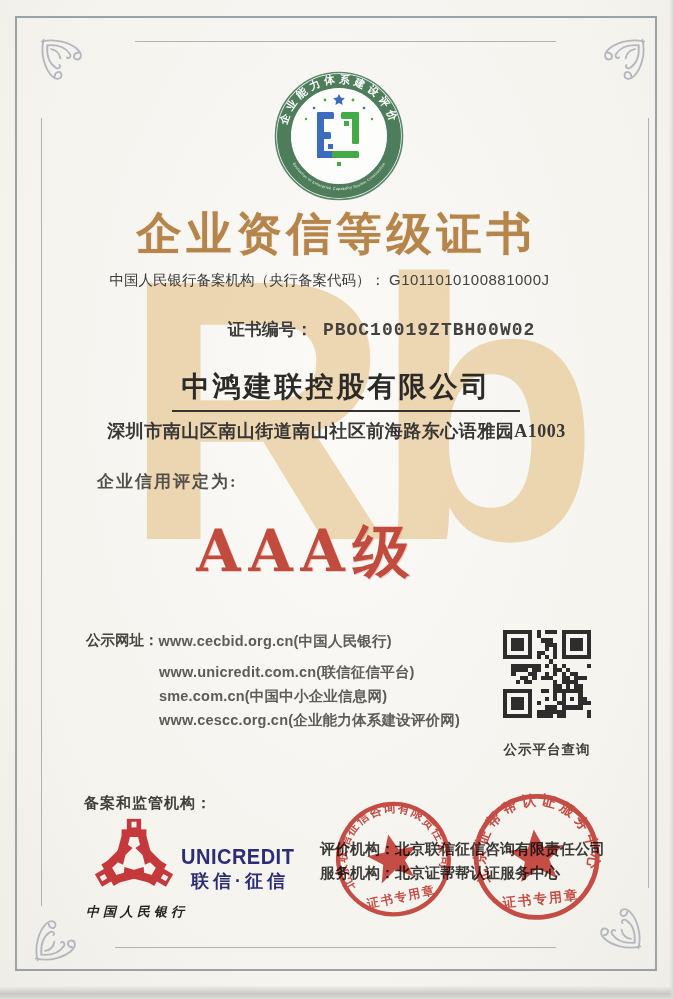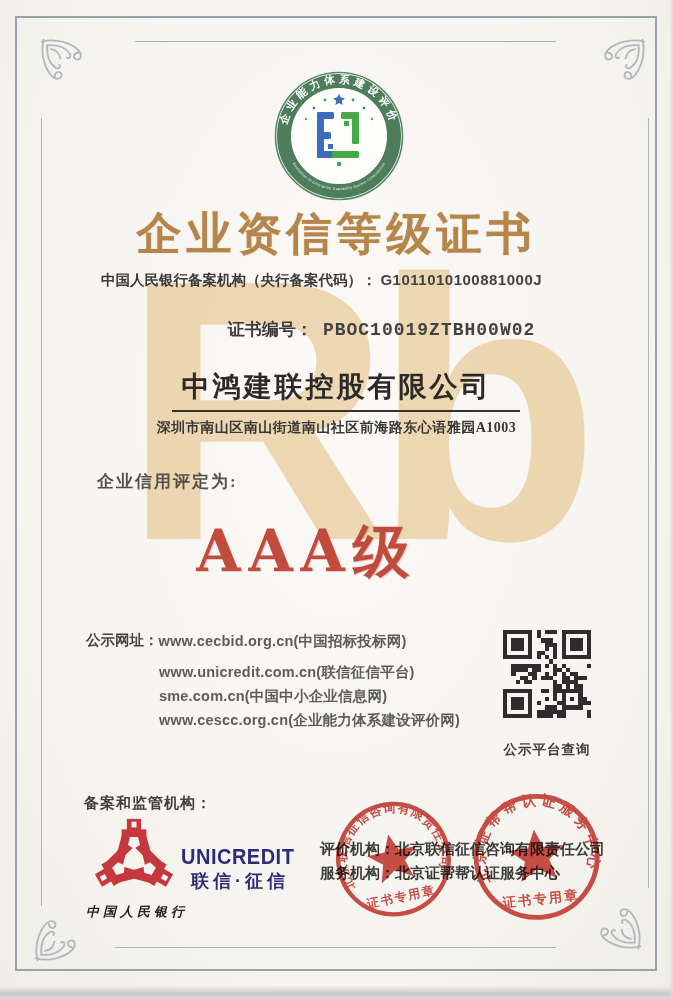--- a/index.html
+++ b/index.html
@@ -18,31 +18,31 @@
   .fl-bl{transform:scaleY(-1);}
   .fl-br{transform:rotate(180deg);}
   
   .watermark{position:absolute;left:122px;top:243px;font-size:372px;line-height:.9;font-weight:bold;
     letter-spacing:-18px;color:#e5c083;opacity:.58;z-index:1;user-select:none;}
   .content{position:absolute;inset:0;z-index:2;}
   
   .logo{position:absolute;left:273px;top:70px;}
   .title{position:absolute;left:0;top:204px;width:673px;text-align:center;font-size:45px;font-weight:bold;
     letter-spacing:5px;color:#b5854c;text-shadow:0 0 1px #c9a06a;}
-  .subtitle{position:absolute;left:6px;top:271px;width:631px;text-align:center;font-size:14.5px;font-weight:bold;color:#3c3b38;}
+  .subtitle{position:absolute;left:14px;top:271px;width:631px;text-align:center;font-size:14.5px;font-weight:normal;color:#3c3b38;}
   .subtitle .code{font-size:15px;letter-spacing:.5px;color:#434240;}
   .certline{position:absolute;left:1px;top:318px;width:673px;text-align:center;font-family:Liberation Mono, monospace;
     font-weight:bold;color:#3e3c39;font-size:17px;padding-left:44px;}
   .certline .certno{font-size:18px;letter-spacing:1px;color:#454340;}
   
   .company{position:absolute;left:0;top:368px;width:673px;text-align:center;font-family:"Liberation Serif",serif;
     font-weight:bold;font-size:28px;letter-spacing:3px;color:#2b2a28;}
   .company-underline{position:absolute;left:172px;top:410px;width:348px;height:2px;background:#35332f;}
   .address{position:absolute;left:0;top:419px;width:673px;text-align:center;font-family:"Liberation Serif",serif;
-    font-weight:bold;font-size:14px;letter-spacing:.5px;color:#383735;}
+    font-weight:bold;font-size:18px;letter-spacing:.5px;color:#383735;}
   
   .rating-label{position:absolute;left:97px;top:470px;font-family:"Liberation Serif",serif;font-weight:bold;
     font-size:17px;letter-spacing:2px;color:#53504a;}
   .rating-value{position:absolute;left:0;top:514px;width:598px;text-align:center;padding-left:16px;box-sizing:border-box;
     font-family:"DejaVu Serif",serif;font-weight:bold;font-size:57px;letter-spacing:8px;color:#c14b3c;
     text-shadow:1px 1px 0 rgba(193,75,60,.25);}
   
   .details{position:absolute;left:86px;top:629px;font-size:14.5px;color:#474747;}
   .details .row{display:flex;margin-bottom:7px;line-height:22px;}
   .details .lbl{font-weight:bold;color:#45443f;white-space:nowrap;}
@@ -176,21 +176,21 @@
     <div class="company">中鸿建联控股有限公司</div>
     <div class="company-underline"></div>
     <div class="address">深圳市南山区南山街道南山社区前海路东心语雅园A1003</div>
 
     <div class="rating-label">企业信用评定为:</div>
     <div class="rating-value">AAA级</div>
 
     <div class="details">
       <div class="row">
         <span class="lbl">公示网址：</span>
-        <span class="url">www.cecbid.org.cn(中国招标投标网)</span>
+        <span class="url">www.cecbid.org.cn(中国人民银行)</span>
       </div>
       <div class="urls">
         <div class="url">www.unicredit.com.cn(联信征信平台)</div>
         <div class="url">sme.com.cn(中国中小企业信息网)</div>
         <div class="url">www.cescc.org.cn(企业能力体系建设评价网)</div>
       </div>
     </div>
 
     <svg id="qr-svg" class="qr" viewBox="0 0 21 21" shape-rendering="crispEdges">
         <rect x="0" y="0" width="7" height="7" fill="#2e2c2c"></rect>

